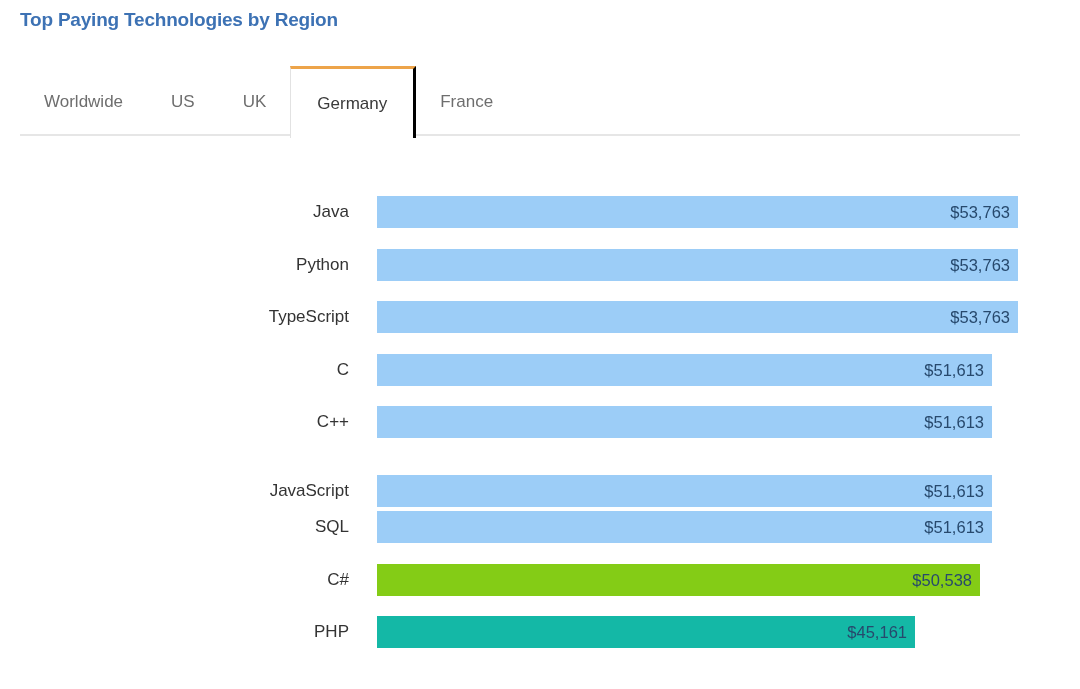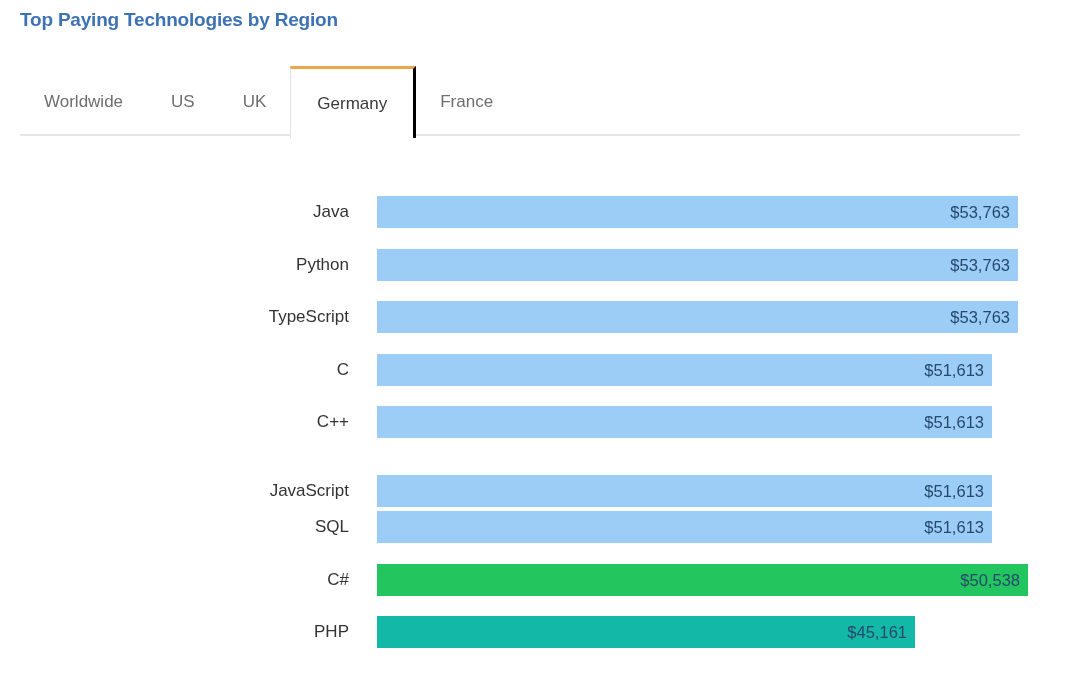--- a/index.html
+++ b/index.html
@@ -202,21 +202,21 @@
       <div class="bar-label">SQL</div>
       <div class="bar-track">
         <div class="bar-fill" style="width: 615px; background: rgb(156, 205, 247);">
           <span class="bar-value" style="color: rgb(39, 73, 109);">$51,613</span>
         </div>
       </div>
     </div>
     <div class="bar-row" style="top: 383.5px;">
       <div class="bar-label">C#</div>
       <div class="bar-track">
-        <div class="bar-fill" style="width: 603px; background: #22c55e; padding-left: 48px;">
+        <div class="bar-fill" style="width: 603px; background: #84cc16;">
           <span class="bar-value" style="color: rgb(39, 73, 109);">$50,538</span>
         </div>
       </div>
     </div>
     <div class="bar-row" style="top: 436px;">
       <div class="bar-label">PHP</div>
       <div class="bar-track">
         <div class="bar-fill" style="width: 538px; background: #14b8a6;">
           <span class="bar-value" style="color: rgb(39, 73, 109);">$45,161</span>
         </div>

